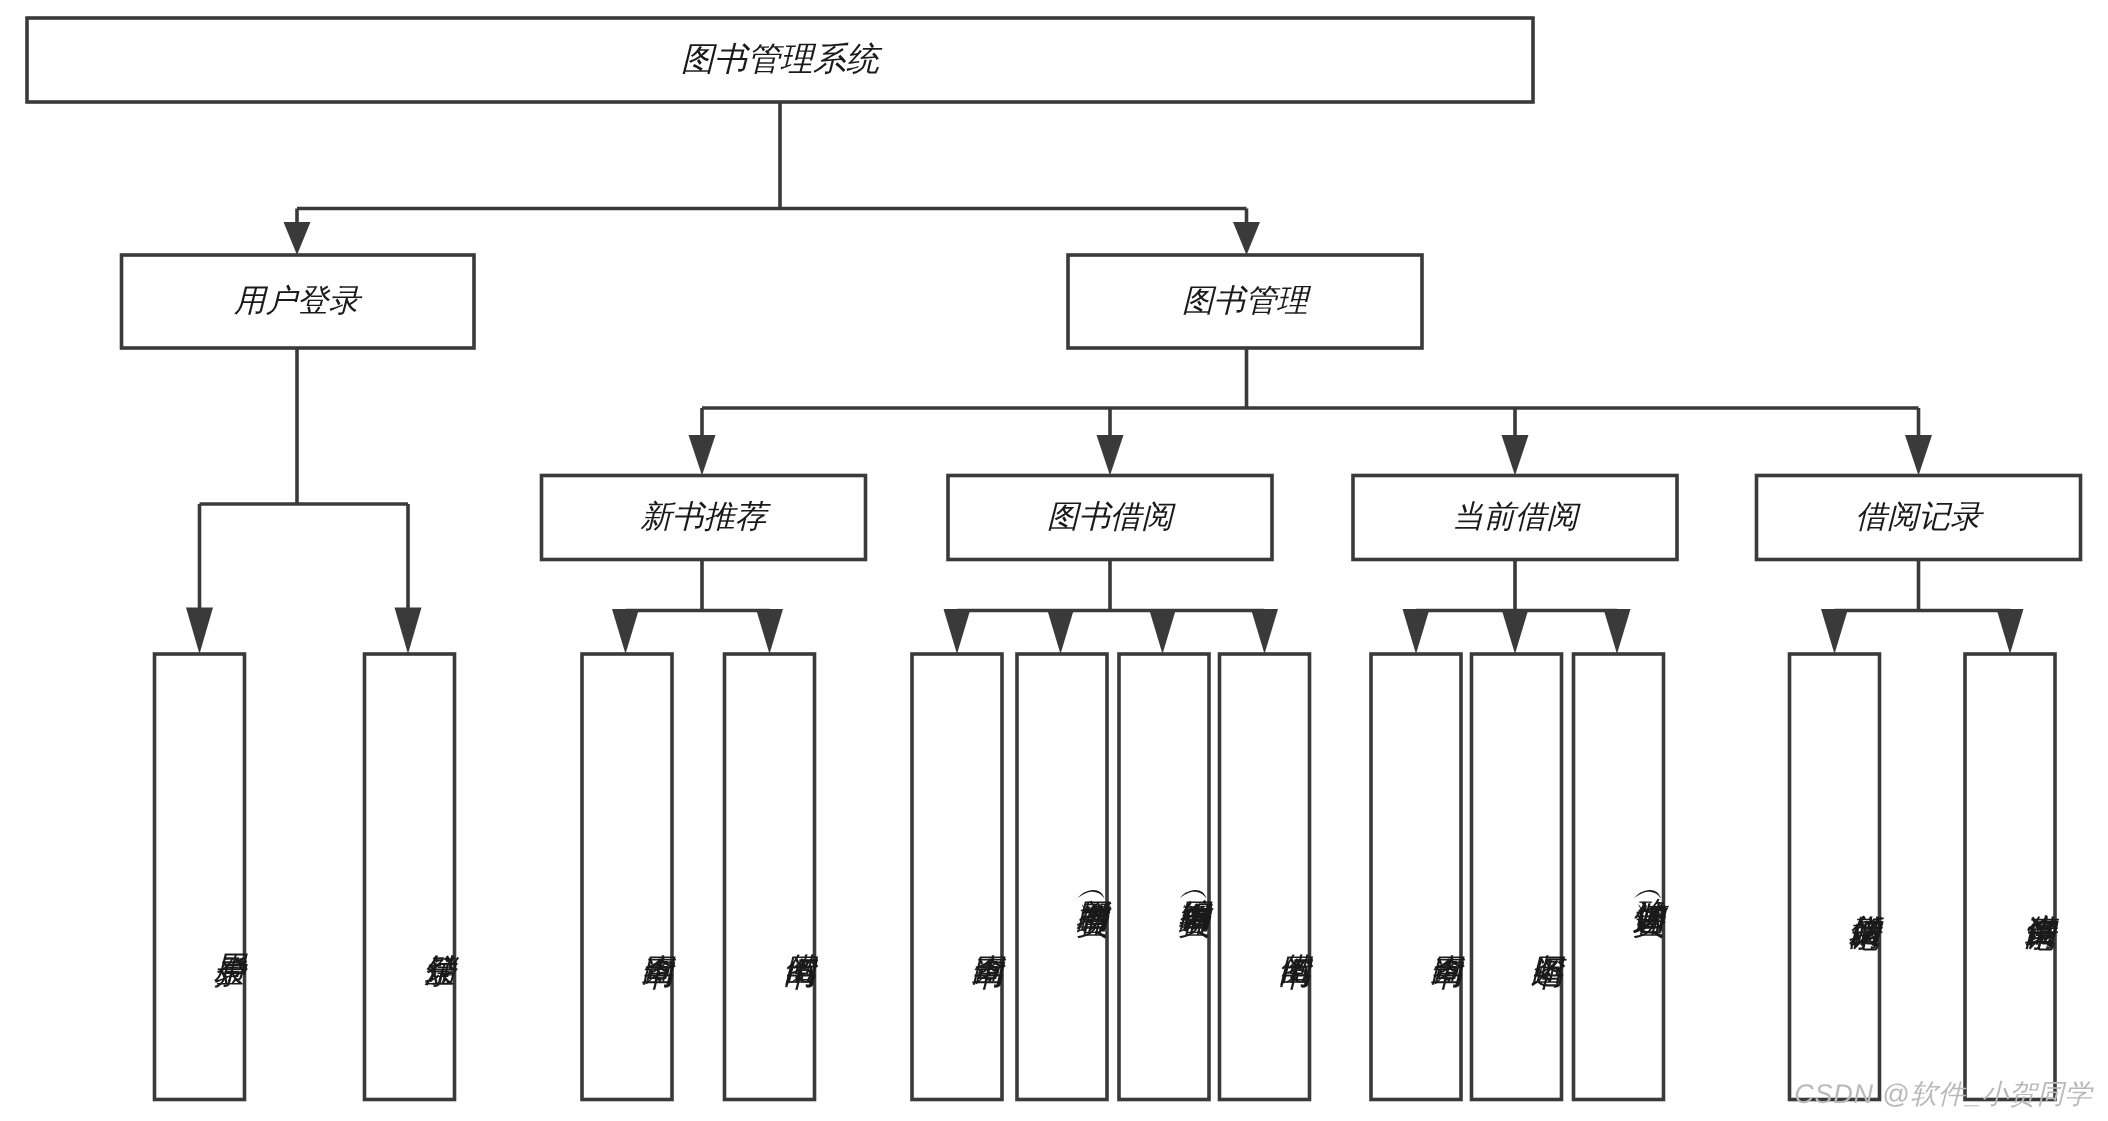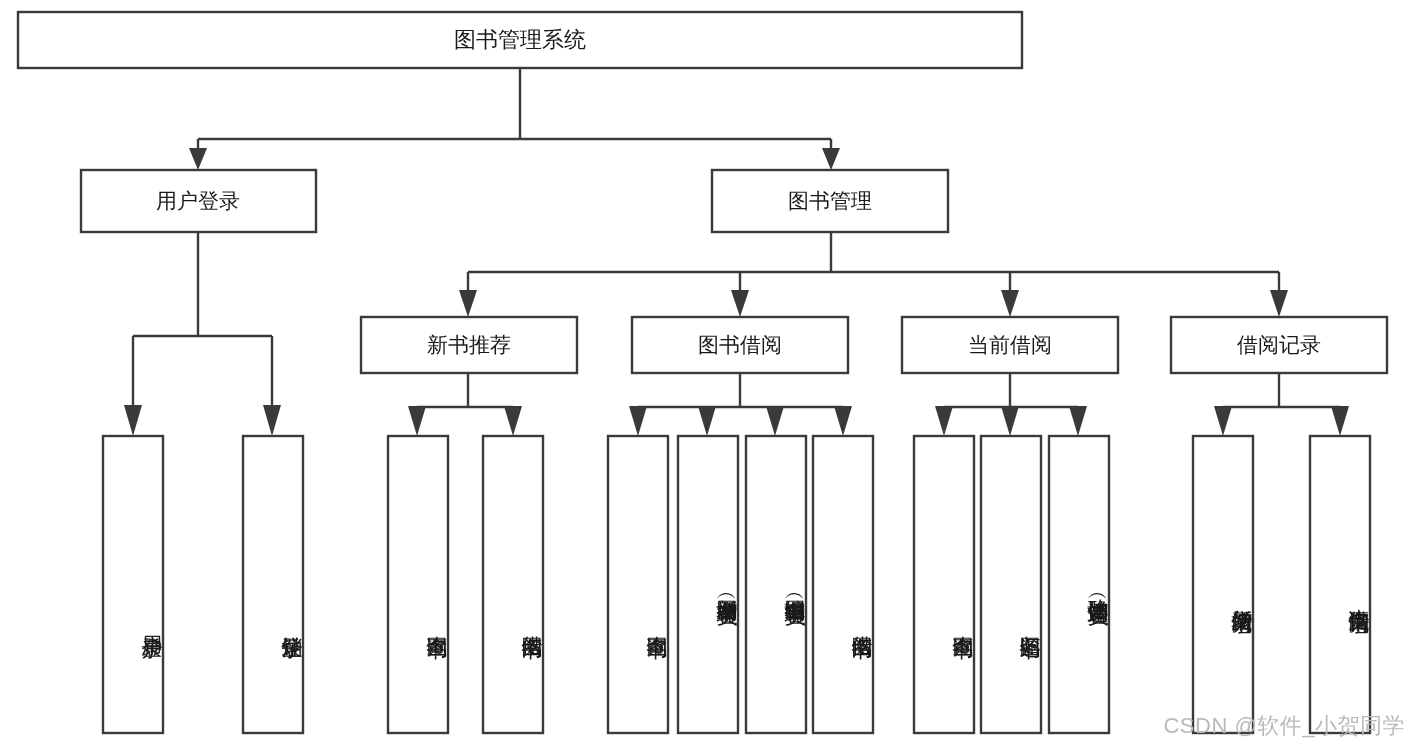--- a/index.html
+++ b/index.html
@@ -9,20 +9,21 @@
   }
   body {
     font-family: "Liberation Sans", "DejaVu Sans", sans-serif;
   }
   #diagram-root {
     position: relative;
     width: 1405px;
     height: 747px;
     background: #ffffff;
     overflow: hidden;
+    font-style: italic;
   }
   svg#flow {
     position: absolute;
     left: 0;
     top: 0;
     width: 1405px;
     height: 747px;
     display: block;
   }
   .node-rect {
@@ -63,24 +64,24 @@
     letter-spacing: 1px;
     text-align: center;
     display: flex;
     align-items: flex-start;
     justify-content: center;
     pointer-events: none;
     white-space: nowrap;
   }
   .watermark {
     position: absolute;
-    right: 0;
+    right: 10px;
     bottom: 6px;
     font-family: "Liberation Sans", "DejaVu Sans", sans-serif;
-    font-size: 22px;
+    font-size: 18px;
     color: #b9b9b9;
     letter-spacing: 0.5px;
     white-space: nowrap;
   }
 </style>
 </head>
 <body>
 
 <div id="diagram-root">
 

